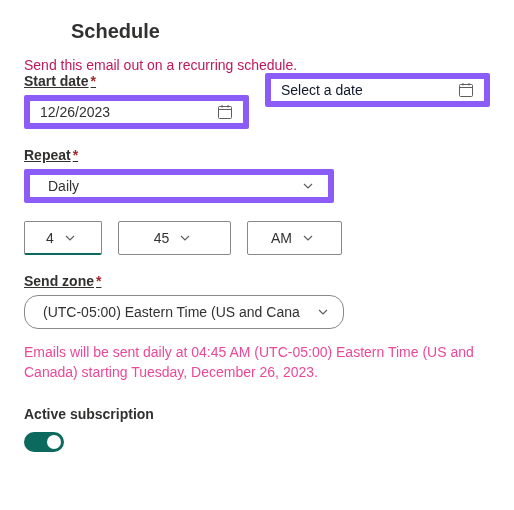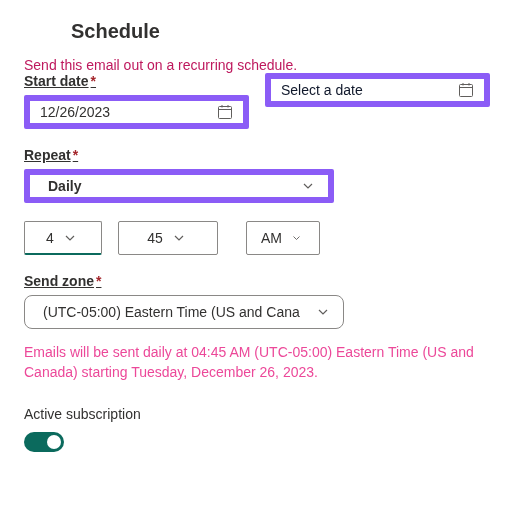--- a/index.html
+++ b/index.html
@@ -43,60 +43,60 @@
       padding: 0 10px;
       font-size: 14px;
       background: #fff;
       display: flex;
       align-items: center;
       justify-content: space-between;
       cursor: pointer;
     }
     .input .txt, .select .txt { flex: 1; }
     .placeholder { color: #0f172a; }
-    .select .txt { padding-left: 8px; font-weight: bold; }
+    .select .txt { padding-left: 8px; }
     .icon-cal { width: 16px; height: 16px; color: #605e5c; }
     .chev { width: 12px; height: 12px; color: #605e5c; margin-right: 4px; }
     .time-row { display: flex; gap: 16px; margin-bottom: 18px; }
     .time-sel {
       height: 34px;
       border: 1px solid #8a8886;
       border-radius: 2px;
       padding: 0 14px;
       background: #fff;
       display: flex;
       align-items: center;
       justify-content: center;
       gap: 10px;
       cursor: pointer;
     }
     .hour-sel { width: 78px; border-bottom: 2px solid #0b6a5d; }
-    .min-sel { width: 100px; }
-    .ampm-sel { width: 74px; margin-left: 12px; }
+    .min-sel { width: 113px; }
+    .ampm-sel { width: 95px; }
     .tz-sel {
       height: 34px;
       border: 1px solid #8a8886;
-      border-radius: 8px;
+      border-radius: 14px;
       padding: 0 10px 0 18px;
       background: #fff;
       display: flex;
       align-items: center;
       justify-content: space-between;
       cursor: pointer;
       width: 320px;
       margin-bottom: 14px;
     }
     .summary {
       font-size: 14px;
       color: #ec4899;
       line-height: 1.4;
       margin-bottom: 24px;
     }
     .toggle-label {
-      font-weight: 400;
+      font-weight: 700;
       font-size: 14px;
       margin-bottom: 10px;
       display: block;
     }
     .toggle {
       width: 40px;
       height: 20px;
       border-radius: 10px;
       background: #0b6a5d;
       position: relative;

